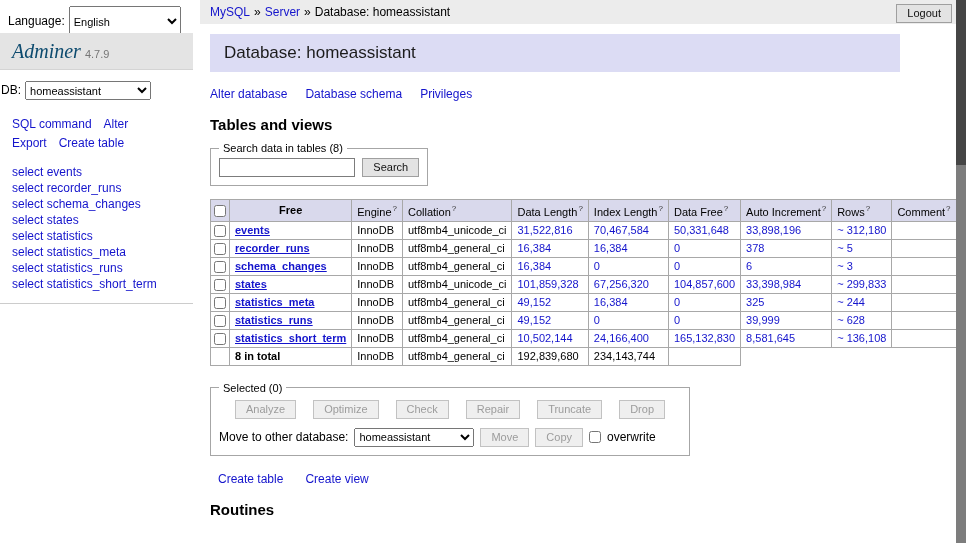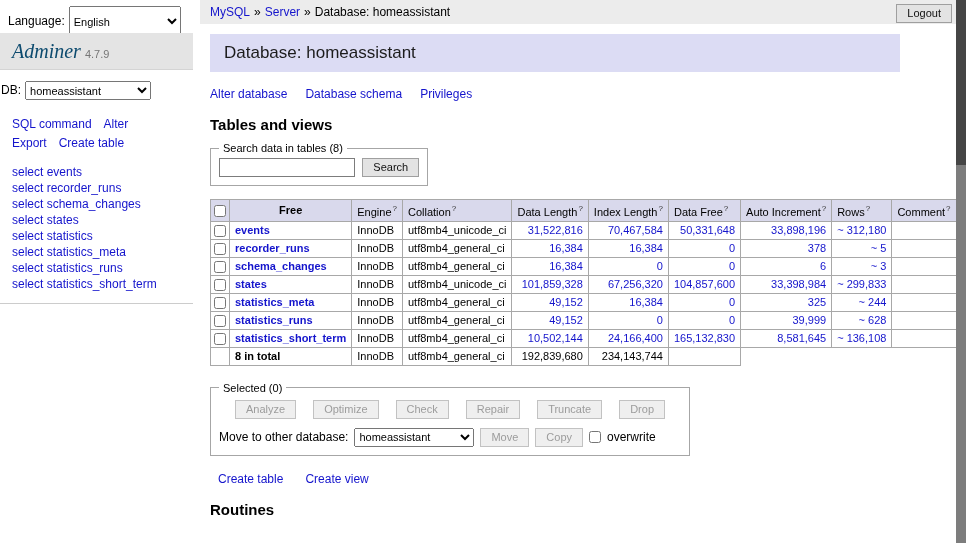--- a/index.html
+++ b/index.html
@@ -49,23 +49,23 @@
   .search-fs input[type=text]{width:136px;height:19px;border:1px solid #7c7c7c;font-size:11px;padding:1px 3px;vertical-align:middle;}
   .search-fs .btn{margin-left:4px;vertical-align:middle;}
 
   
   table.grid{border-collapse:collapse;margin-top:13px;font-size:11px;}
   .grid th,.grid td{border:1px solid #a8a8a8;padding:2px 5px;height:14px;font-weight:normal;text-align:left;white-space:nowrap;line-height:13px;}
   .grid thead th{background:var(--thead);}
   .grid thead th.tcol{text-align:center;font-weight:bold;min-width:108px;}
   .grid sup{font-size:8px;vertical-align:super;color:#333;margin-left:1px;}
   .grid .c{width:20px;text-align:center;padding:1px 3px;}
-  .grid td.num{text-align:right;}
+  .grid td.num{text-align:left;}
   .grid th.tn{text-align:left;}
-  .grid th.tn a{font-weight:bold;}
+  .grid th.tn a{font-weight:bold;text-decoration:underline;}
   .grid tfoot th.tl{font-weight:bold;text-align:left;}
   .grid tfoot td,.grid tfoot th{color:#000;}
   .grid td.nob{border:none;background:#fff;}
   input[type=checkbox]{width:12px;height:12px;margin:0;vertical-align:middle;}
 
   
   .selected-fs{margin-top:16px;}
   .btn-row{display:flex;gap:17px;padding:2px 16px 0;}
   .move-row{margin-top:9px;display:flex;align-items:center;gap:6px;font-size:12px;}
   .move-row select{width:120px;height:19px;font-size:11px;}

